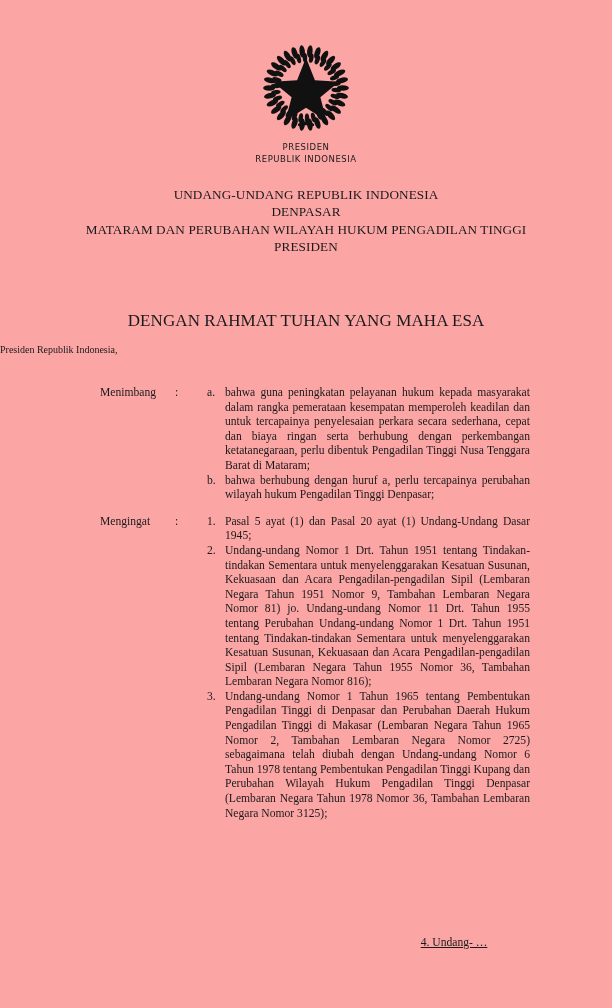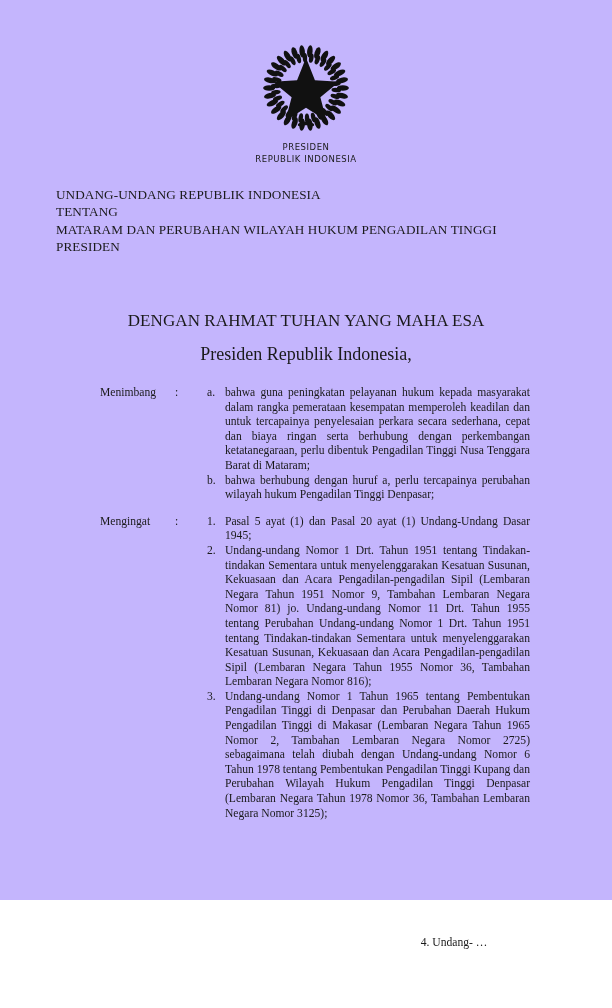--- a/index.html
+++ b/index.html
@@ -13,22 +13,22 @@
     position: relative;
     font-family: "Liberation Serif", "DejaVu Serif", serif;
     color: #1a1a1a;
     overflow: hidden;
   }
 
   .page {
     position: absolute;
     inset: 0;
     width: 612px;
-    height: 900px;
-    background: #c4b5fd;
+    height: 1008px;
+    background: #fca5a5;
   }
 
   
   .emblem-block {
     position: absolute;
     top: 42px;
     left: 0;
     width: 612px;
     text-align: center;
   }
@@ -47,21 +47,21 @@
     color: #1a1a1a;
   }
   .emblem-caption div { white-space: nowrap; }
 
   
   .title-block {
     position: absolute;
     top: 186px;
     left: 56px;
     width: 500px;
-    text-align: left;
+    text-align: center;
     font-size: 13.2px;
     line-height: 17.4px;
     letter-spacing: 0.1px;
   }
   .title-block div { white-space: nowrap; }
 
   
   .blessing {
     position: absolute;
     top: 311px;
@@ -69,22 +69,22 @@
     width: 612px;
     text-align: center;
     font-size: 17px;
     letter-spacing: 0.1px;
   }
   .opening {
     position: absolute;
     top: 344px;
     left: 0;
     width: 612px;
-    text-align: center;
-    font-size: 18px;
+    text-align: left;
+    font-size: 10px;
   }
 
   
   .clauses {
     position: absolute;
     top: 386px;
     left: 85px;
     width: 445px;
   }
 
@@ -122,20 +122,21 @@
     top: 936px;
     left: 0;
     width: 612px;
     text-align: center;
     font-size: 11.6px;
   }
   .footer-catch .catch-inner {
     display: inline-block;
     margin-left: 296px;
     white-space: nowrap;
+    text-decoration: underline;
   }
 </style>
 </head>
 <body>
 
 <div class="page">
 
   <div class="emblem-block">
     <svg class="emblem-svg" viewBox="0 0 100 100">
       <g fill="#111111">
@@ -221,21 +222,21 @@
       </g>
     </svg>
     <div class="emblem-caption">
       <div>PRESIDEN</div>
       <div>REPUBLIK INDONESIA</div>
     </div>
   </div>
 
   <div class="title-block">
     <div>UNDANG-UNDANG REPUBLIK INDONESIA</div>
-    <div>TENTANG</div>
+    <div>DENPASAR</div>
     <div>MATARAM DAN PERUBAHAN WILAYAH HUKUM PENGADILAN TINGGI</div>
     <div>PRESIDEN</div>
   </div>
 
   <div class="blessing">DENGAN RAHMAT TUHAN YANG MAHA ESA</div>
   <div class="opening">Presiden Republik Indonesia,</div>
 
   <div class="clauses">
 
     <div class="clause-group">

